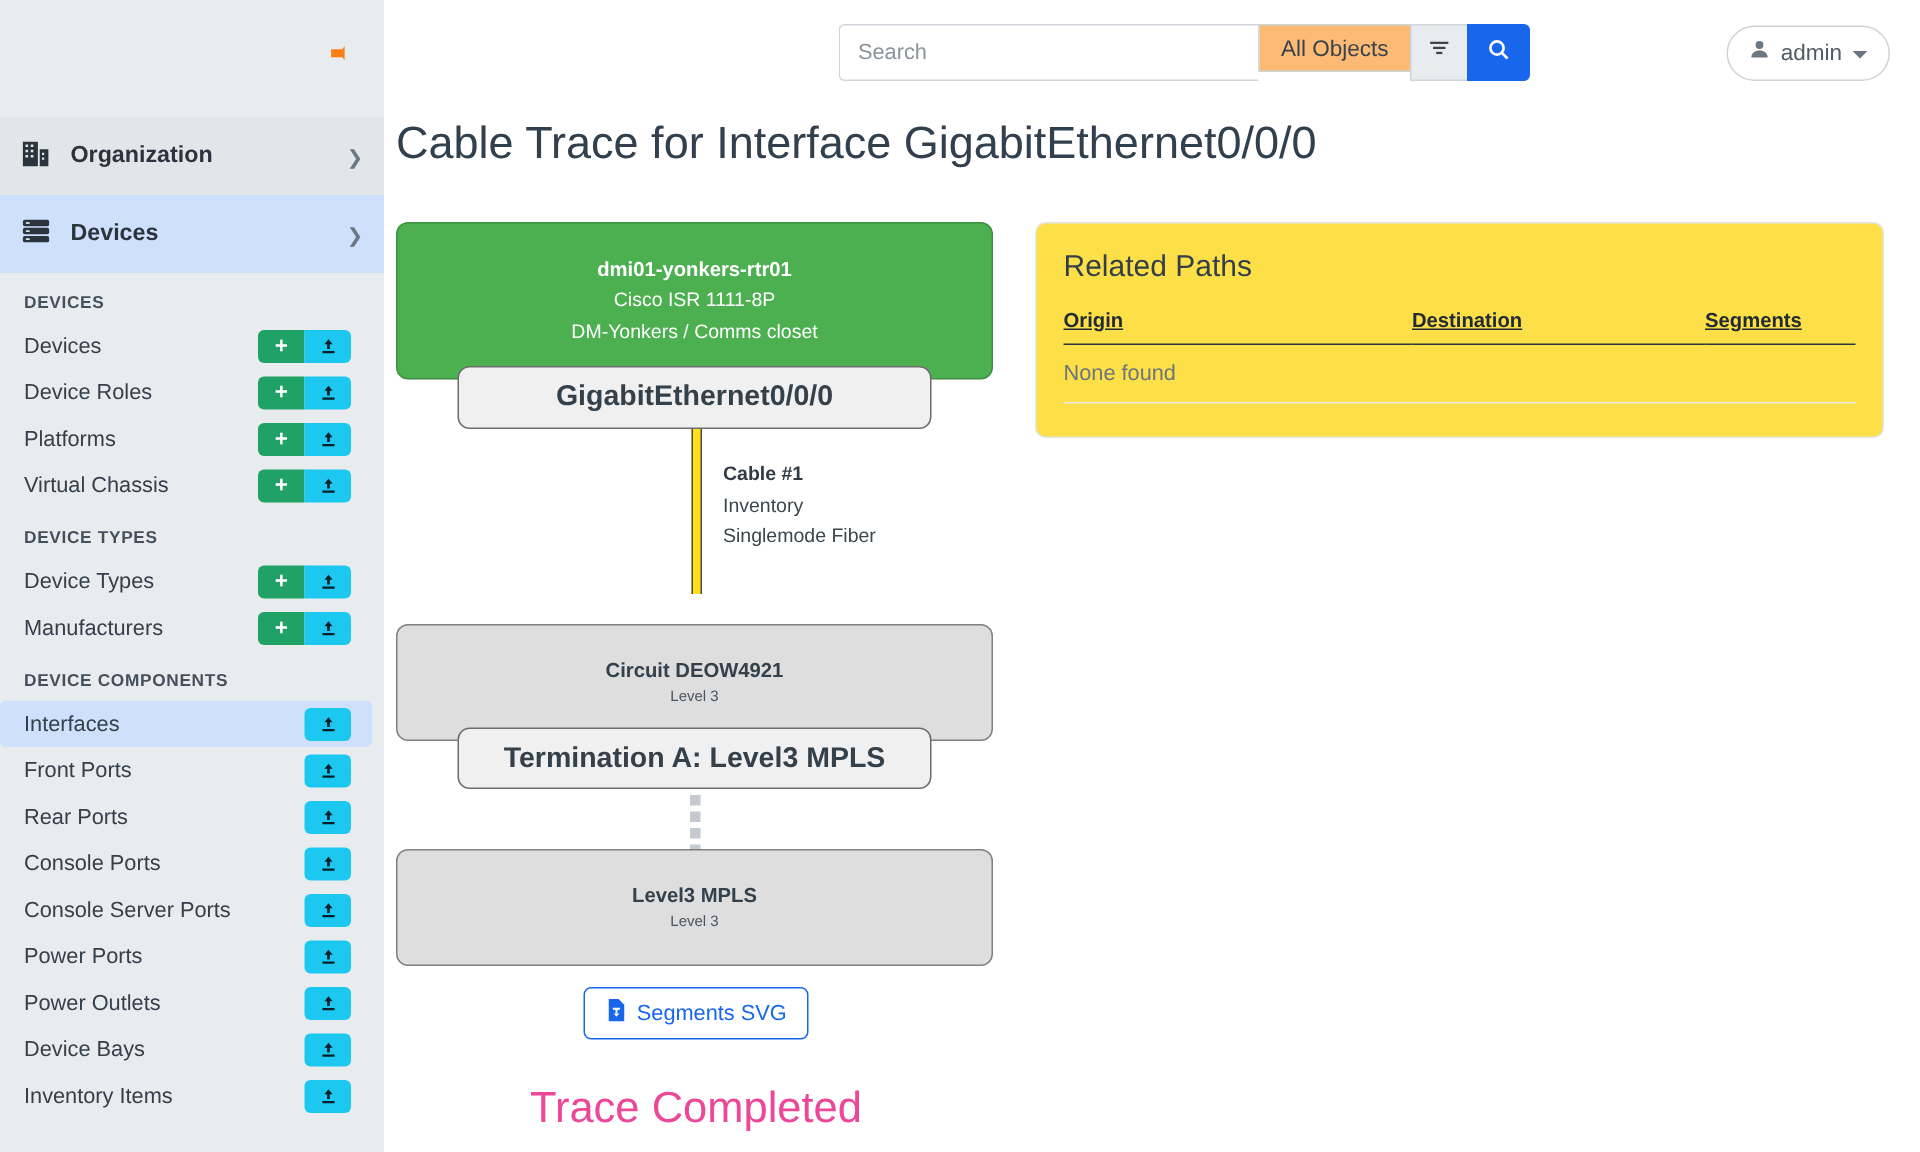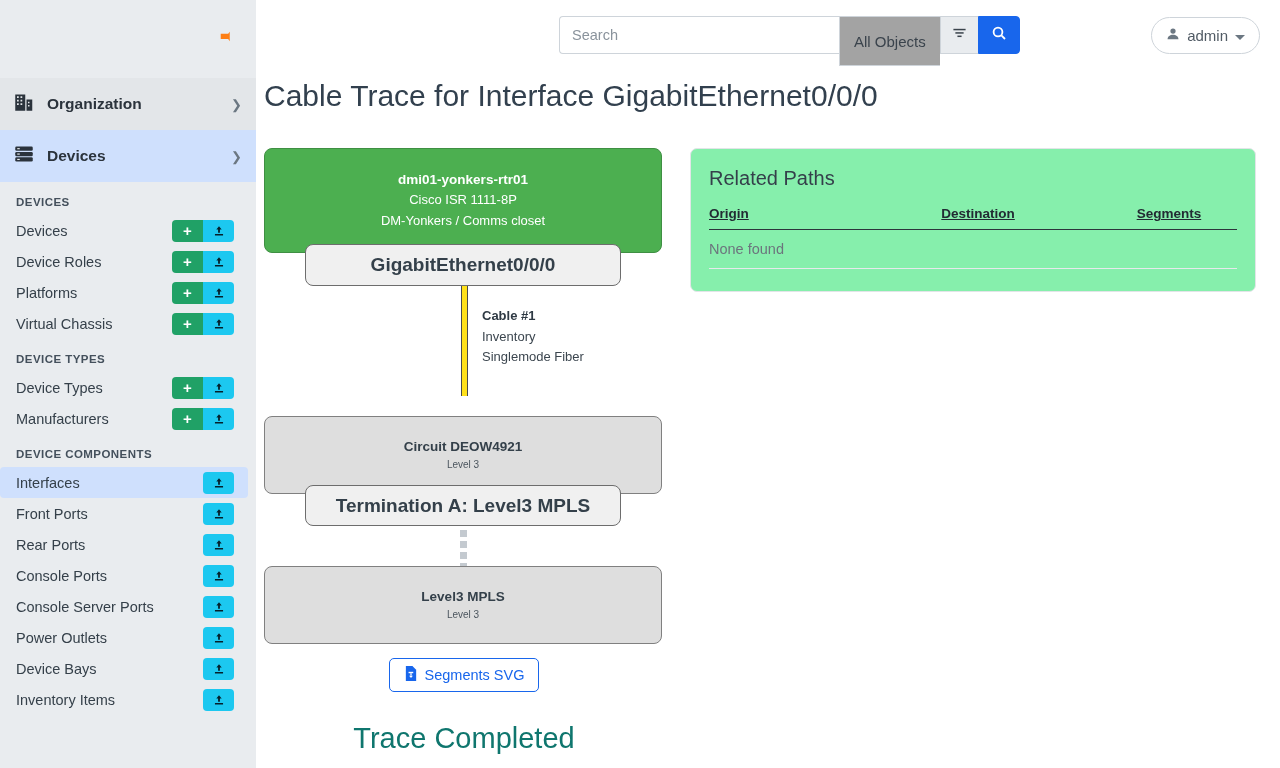--- a/index.html
+++ b/index.html
@@ -56,22 +56,22 @@
 
   .topbar { height: 70px; display: flex; align-items: center; padding: 0 20px; }
   .search-wrap { display: flex; margin: 0 auto 0 266px; height: 38px; padding-left: 17px; }
   .search-input {
     width: 280px; height: 38px; border: 1px solid #ced4da; border-right: none;
     border-radius: 4px 0 0 4px; padding: 0 12px; font-size: 14.5px;
     color: #3a434c; outline: none; background: #fff;
   }
   .search-input::placeholder { color: #8a939c; }
   .scope-btn {
-    height: 50px; display: flex; align-items: center; padding: 0 14px;
-    background: #a3a3a3; border: 1px solid #ced4da; border-right: none;
+    height: 32px; display: flex; align-items: center; padding: 0 14px;
+    background: #fdba74; border: 1px solid #ced4da; border-right: none;
     font-size: 15px; color: #3a434c; cursor: pointer; white-space: nowrap;
   }
   .filter-btn {
     height: 38px; width: 38px; display: flex; align-items: center; justify-content: center;
     background: #e9ecef; border: 1px solid #ced4da; border-right: none; cursor: pointer;
   }
   .go-btn {
     height: 38px; width: 42px; display: flex; align-items: center; justify-content: center;
     background: #1866ec; border: 1px solid #1866ec; border-radius: 0 4px 4px 0; cursor: pointer;
   }
@@ -112,27 +112,27 @@
   .dot-line { position: absolute; display: flex; flex-direction: column; align-items: center; gap: 4px; }
   .dot { width: 7px; height: 7px; background: #c4cad0; }
 
   .dl-btn {
     display: inline-flex; align-items: center; gap: 7px;
     border: 1px solid #1866ec; color: #1866ec; background: #fff;
     border-radius: 5px; padding: 7px 14px; font-size: 14.5px; cursor: pointer;
   }
   .dl-row { display: flex; justify-content: center; margin-top: 10px; }
   .trace-status {
-    text-align: center; font-size: 29px; color: #0f766e;
+    text-align: center; font-size: 29px; color: #ec4899;
     margin-top: 30px; font-weight: 400;
   }
 
   
   .card {
-    flex: 1 1 auto; max-width: 566px; background: #86efac;
+    flex: 1 1 auto; max-width: 566px; background: #fde047;
     border: 1px solid #e2e5e8; border-radius: 7px; padding: 18px 18px 22px 18px;
     height: 144px;
   }
   .card-title { font-size: 20px; color: #343f4a; font-weight: 400; margin-bottom: 16px; }
   table.paths { width: 100%; border-collapse: collapse; }
   table.paths th {
     text-align: left; font-size: 13.5px; font-weight: 700; color: #222b33;
     padding: 0 0 8px 0; border-bottom: 1.5px solid #2c343b; text-decoration: underline;
   }
   table.paths td {
@@ -287,20 +287,30 @@
       <span class="btn-pair">
         <span class="mini-btn mini-imp solo">
           <svg width="12" height="12" viewBox="0 0 16 16" fill="#05202b">
               <path d="M8 1.5 11.6 6H9.2v4.3H6.8V6H4.4L8 1.5zM2.6 12h10.8v2H2.6v-2z"></path>
             </svg>
         </span>
       </span>
     </div>
     <div class="nav-row">
       <span class="label">Console Server Ports</span>
+      <span class="btn-pair">
+        <span class="mini-btn mini-imp solo">
+          <svg width="12" height="12" viewBox="0 0 16 16" fill="#05202b">
+              <path d="M8 1.5 11.6 6H9.2v4.3H6.8V6H4.4L8 1.5zM2.6 12h10.8v2H2.6v-2z"></path>
+            </svg>
+        </span>
+      </span>
+    </div>
+    <div class="nav-row">
+      <span class="label">Power Ports</span>
       <span class="btn-pair">
         <span class="mini-btn mini-imp solo">
           <svg width="12" height="12" viewBox="0 0 16 16" fill="#05202b">
               <path d="M8 1.5 11.6 6H9.2v4.3H6.8V6H4.4L8 1.5zM2.6 12h10.8v2H2.6v-2z"></path>
             </svg>
         </span>
       </span>
     </div>
     <div class="nav-row">
       <span class="label">Power Outlets</span>

